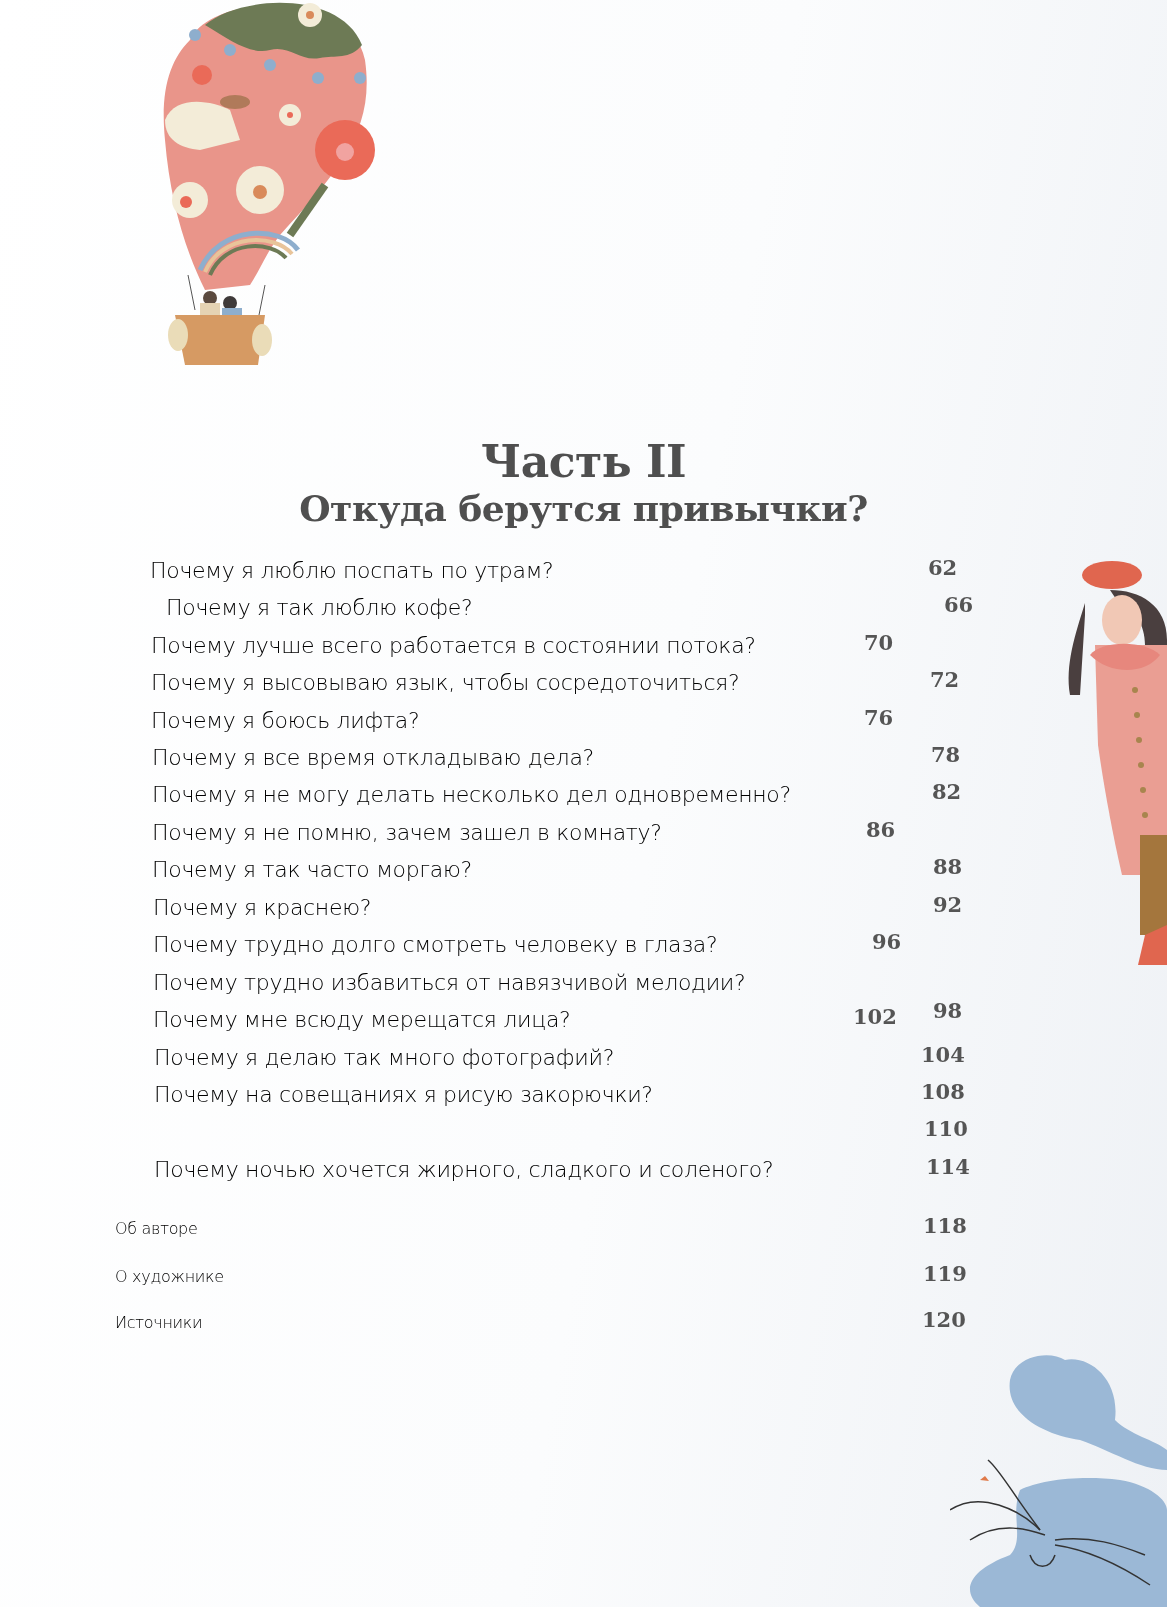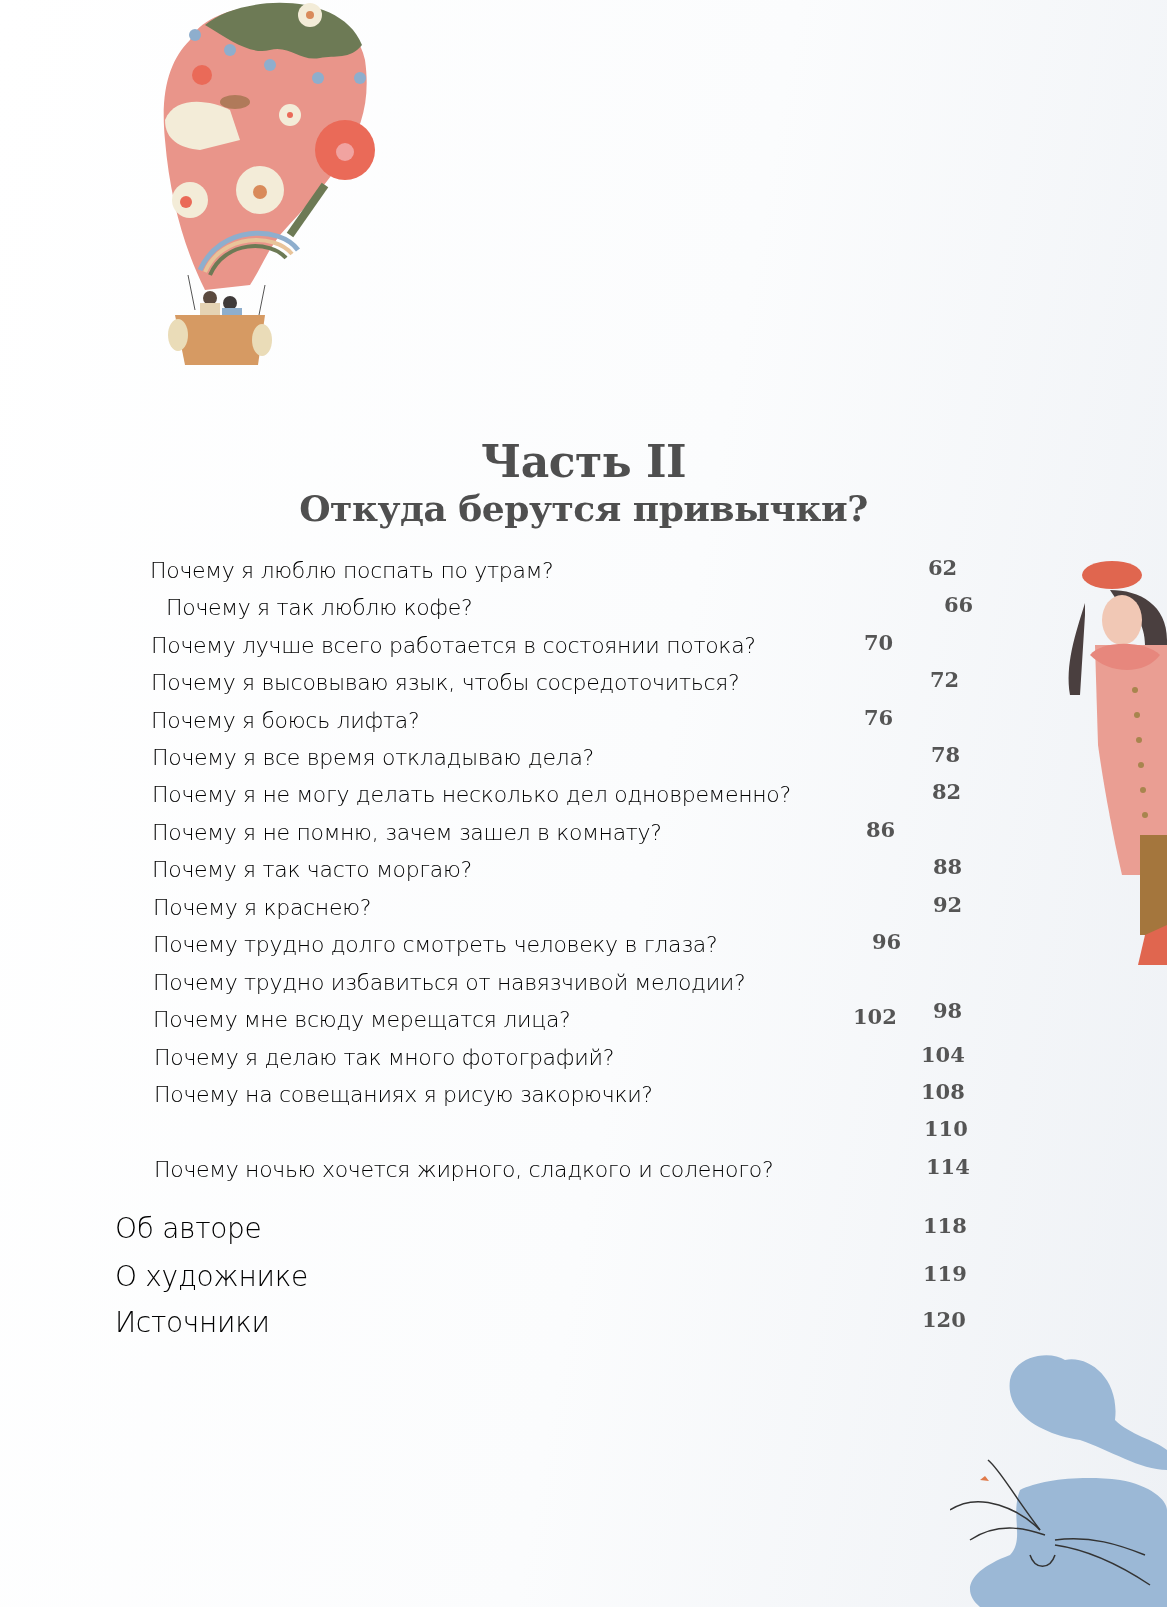--- a/index.html
+++ b/index.html
@@ -49,21 +49,21 @@
     }
     .toc-page {
       position: absolute; top: -2px;
       font-family: "DejaVu Serif", serif;
       font-weight: bold;
       font-size: 21px;
       line-height: 28px;
       color: #555;
       white-space: nowrap;
     }
-    .toc-row.top .toc-label { font-size: 28px; text-align: right; }
+    .toc-row.top .toc-label { font-size: 16px; text-align: right; }
   </style>
 </head>
 <body>
 
 <div class="page">
 
   <svg class="balloon" viewBox="0 0 230 380">
     <path d="M40 40 C 60 -5, 200 -15, 215 60 C 225 130, 190 170, 130 235 C 115 255, 110 270, 100 285 L 55 290 C 35 250, 20 200, 15 140 C 10 90, 20 60, 40 40 Z" fill="#e9958a"></path>
     <path d="M55 25 C 90 -5, 190 -10, 212 45 C 200 60, 185 55, 170 58 C 150 62, 140 45, 120 50 C 100 55, 80 40, 55 25 Z" fill="#6d7a55"></path>
     <g fill="#f3ecd8">

